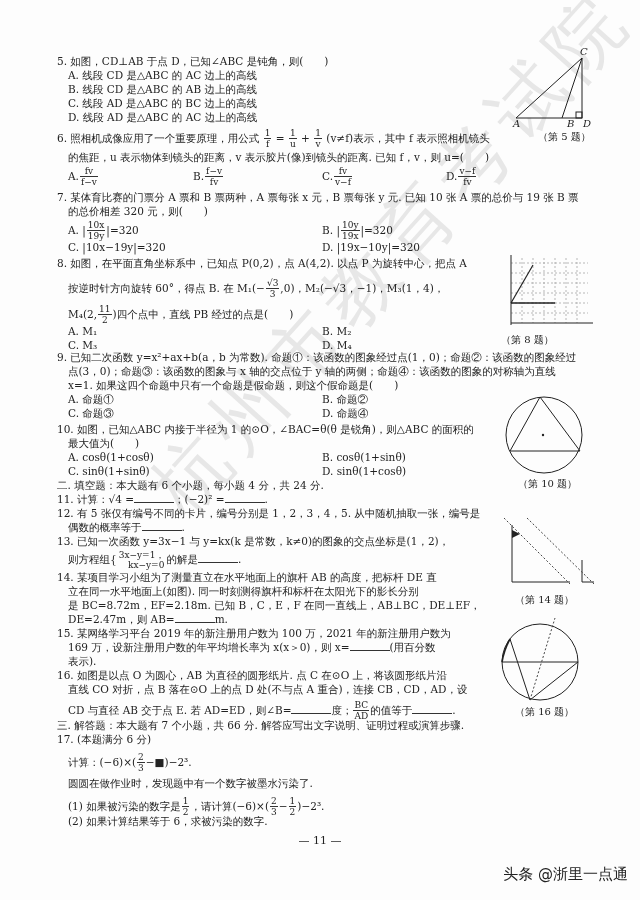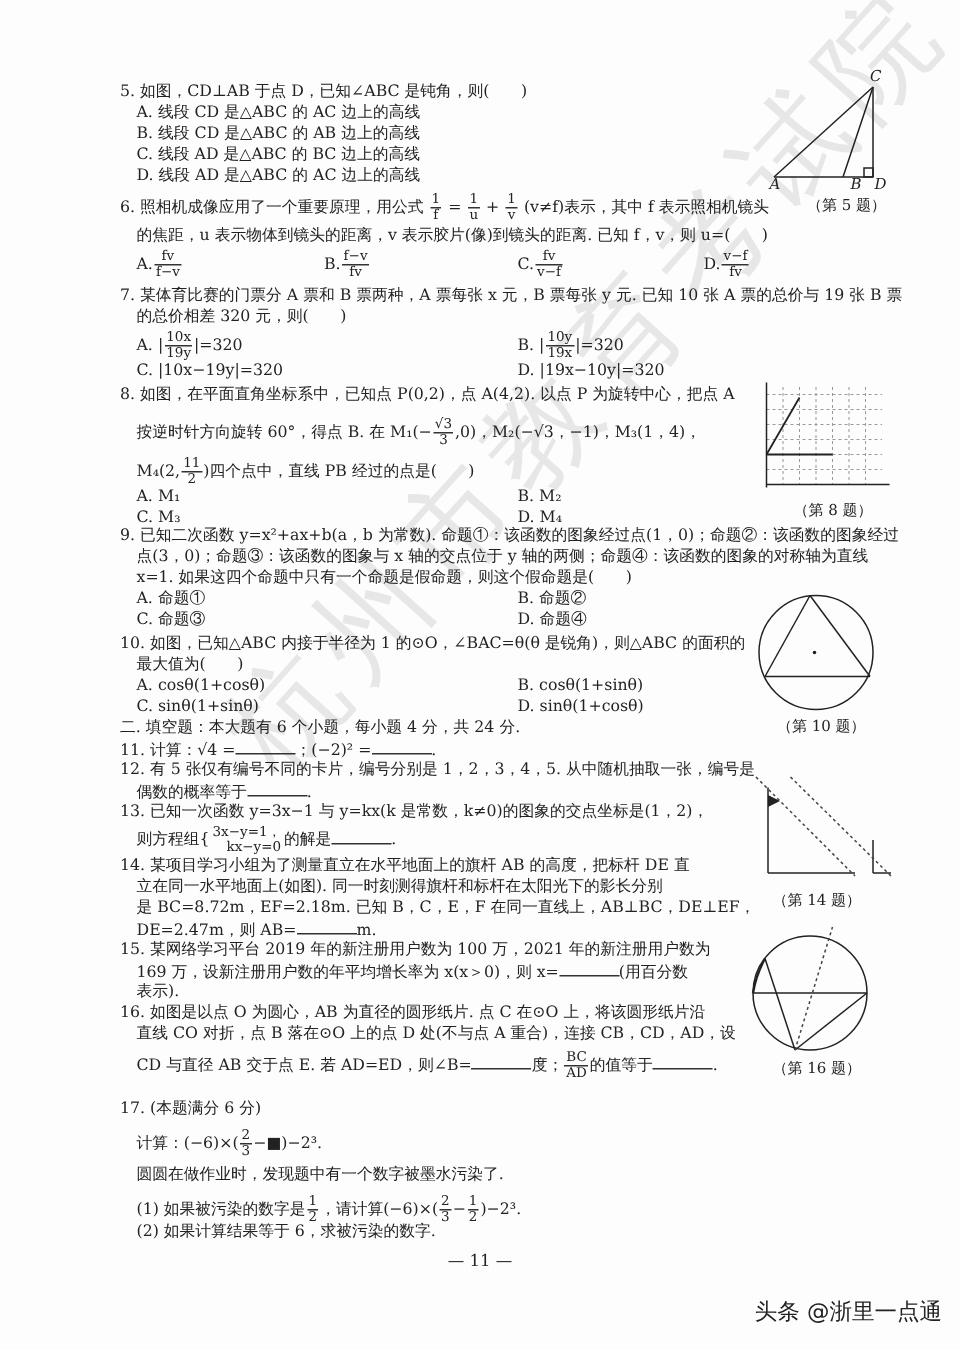--- a/index.html
+++ b/index.html
@@ -1,19 +1,19 @@
 <!DOCTYPE html>
 <html><head>
 <meta charset="utf-8">
 <style>
   html,body{margin:0;padding:0;}
   body{width:640px;height:900px;background:#fdfdfd;position:relative;overflow:hidden;
        font-family:"DejaVu Serif","Liberation Serif",serif;color:#222;font-size:10.5px;}
   .page{position:absolute;left:0;top:0;width:640px;height:900px;}
-  .ln{position:absolute;white-space:nowrap;line-height:14px;margin-left:23px;}
+  .ln{position:absolute;white-space:nowrap;line-height:14px;}
   .q{left:57px;}
   .o{left:68px;}
   .o2{left:262px;}
   .o3{left:160px;}
   .sec{font-weight:normal;left:57px;}
   .blank{display:inline-block;border-bottom:1px solid #333;width:40px;height:10px;vertical-align:baseline;}
   .frac{display:inline-block;vertical-align:middle;text-align:center;font-size:9px;line-height:10px;margin:0 1px;}
   .frac .n{display:block;border-bottom:1px solid #333;padding:0 1px;}
   .frac .d{display:block;padding:0 1px;}
   .fig{position:absolute;}
@@ -96,21 +96,21 @@
         <line x1="41" y1="5" x2="41" y2="70"></line>
       <line x1="52" y1="5" x2="52" y2="70"></line>
         <line x1="63" y1="5" x2="63" y2="70"></line>
         <line x1="74" y1="5" x2="74" y2="70"></line>
     </g>
     <line x1="8" y1="70" x2="90" y2="70" stroke="#222"></line>
     <line x1="8" y1="72" x2="8" y2="2" stroke="#222"></line>
     <line x1="8" y1="50" x2="52" y2="50" stroke="#222" stroke-width="1.4"></line>
     <line x1="8" y1="50" x2="30" y2="12" stroke="#222" stroke-width="1.2"></line>
   </svg>
-  <div class="cap" style="left:529px;top:333px">（第 8 题）</div>
+  <div class="cap" style="left:501px;top:333px">（第 8 题）</div>
 
   <div class="ln q" style="top:350px">9. 已知二次函数 y=x²+ax+b(a，b 为常数). 命题①：该函数的图象经过点(1，0)；命题②：该函数的图象经过</div>
   <div class="ln o" style="top:364px">点(3，0)；命题③：该函数的图象与 x 轴的交点位于 y 轴的两侧；命题④：该函数的图象的对称轴为直线</div>
   <div class="ln o" style="top:378px">x=1. 如果这四个命题中只有一个命题是假命题，则这个假命题是(　　)</div>
   <div class="ln o" style="top:392px">A. 命题①</div>
   <div class="ln" style="top:392px;left:322px">B. 命题②</div>
   <div class="ln o" style="top:406px">C. 命题③</div>
   <div class="ln" style="top:406px;left:322px">D. 命题④</div>
 
   <div class="ln q" style="top:422px">10. 如图，已知△ABC 内接于半径为 1 的⊙O，∠BAC=θ(θ 是锐角)，则△ABC 的面积的</div>
@@ -170,20 +170,21 @@
   <svg class="fig" style="left:492px;top:612px" width="100" height="100">
     <circle cx="48" cy="50" r="38" fill="none" stroke="#222"></circle>
     <line x1="10" y1="50" x2="86" y2="50" stroke="#222"></line>
     <line x1="18" y1="27" x2="38" y2="88" stroke="#222"></line>
     <line x1="38" y1="88" x2="86" y2="50" stroke="#222"></line>
     <line x1="38" y1="88" x2="63" y2="6" stroke="#444" stroke-dasharray="2,2"></line>
     <path d="M18,27 Q12,38 10,50" fill="none" stroke="#222" stroke-width="1.6"></path>
   </svg>
   <div class="cap" style="left:515px;top:705px">（第 16 题）</div>
 
+  <div class="ln sec" style="top:718px">三. 解答题：本大题有 7 个小题，共 66 分. 解答应写出文字说明、证明过程或演算步骤.</div>
   <div class="ln q" style="top:732px">17. (本题满分 6 分)</div>
   <div class="ln o" style="top:752px">
     <span>计算：(−6)×(</span><span class="frac"><span class="n">2</span><span class="d">3</span></span><span>−■)−2³.</span>
   </div>
   <div class="ln o" style="top:776px">圆圆在做作业时，发现题中有一个数字被墨水污染了.</div>
   <div class="ln o" style="top:796px">
     <span>(1) 如果被污染的数字是</span><span class="frac"><span class="n">1</span><span class="d">2</span></span><span>，请计算(−6)×(</span><span class="frac"><span class="n">2</span><span class="d">3</span></span><span>−</span><span class="frac"><span class="n">1</span><span class="d">2</span></span><span>)−2³.</span>
   </div>
   <div class="ln o" style="top:814px">(2) 如果计算结果等于 6，求被污染的数字.</div>
 

